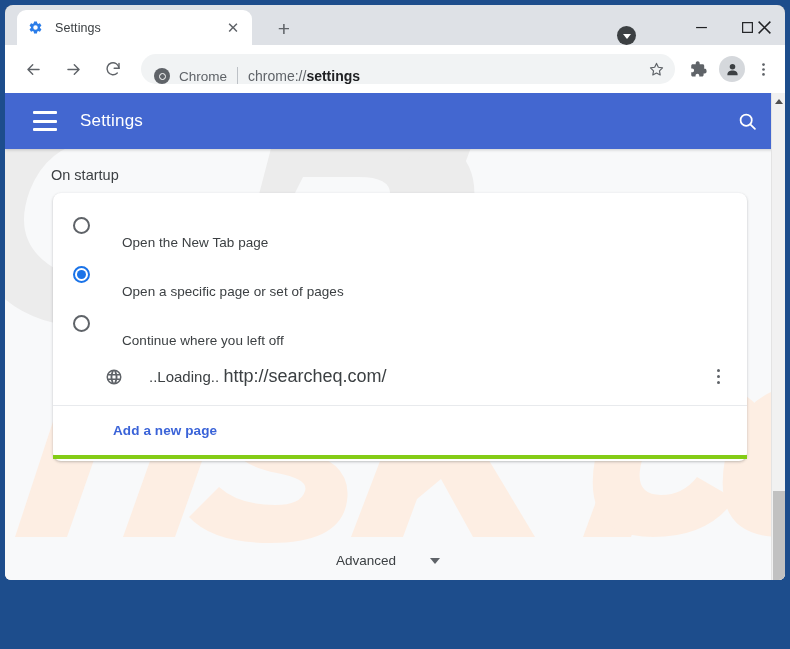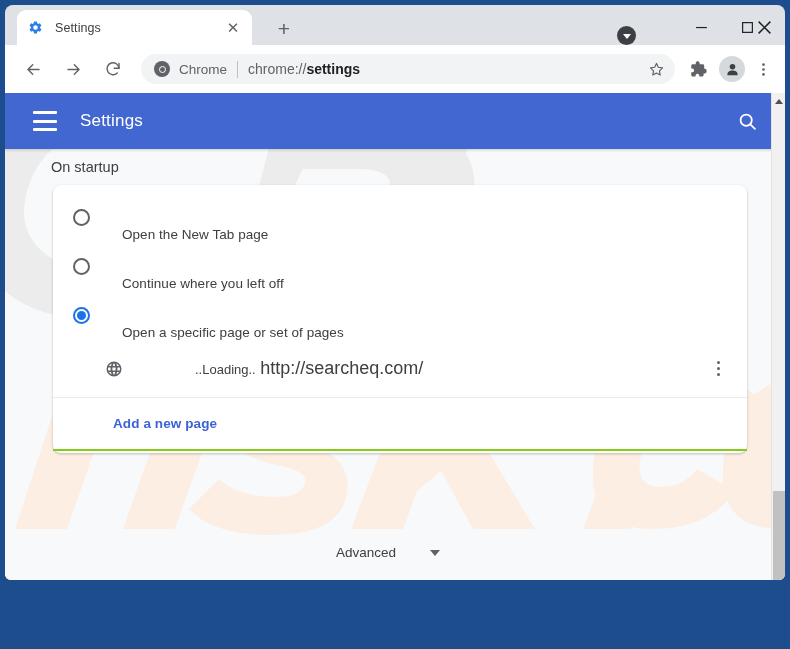--- a/index.html
+++ b/index.html
@@ -125,21 +125,21 @@
     flex: 0 0 auto;
   }
   #nav-back { margin-left: 12px; }
   #omnibox {
     flex: 1 1 auto;
     height: 30px;
     margin: 0 8px 0 12px;
     background: #f1f3f4;
     border-radius: 15px;
     display: flex;
-    align-items: center;
+    align-items: flex-end;
     padding: 0 13px;
     cursor: text;
     position: relative;
   }
   #chrome-badge {
     width: 16px; height: 16px;
     border-radius: 50%;
     background: #5f6368;
     display: flex; align-items: center; justify-content: center;
     flex: 0 0 auto;
@@ -232,21 +232,21 @@
     position: absolute;
     right: 26px; top: 16px;
     width: 24px; height: 24px;
     display: flex; align-items: center; justify-content: center;
     cursor: pointer;
   }
 
   
   #content-area {
     position: absolute;
-    left: 0; top: 40px;
+    left: 0; top: 48px;
     width: 766px; height: 495px;
     background: #f8f9fa;
     overflow: hidden;
   }
 
   
   #watermark {
     position: absolute;
     left: 0; top: -56px;
     width: 766px; height: 551px;
@@ -315,24 +315,24 @@
   #page-entry-favicon {
     width: 18px; height: 18px;
     flex: 0 0 auto;
   }
   #page-entry-text {
     margin-left: 26px;
     flex: 1 1 auto;
     min-width: 0;
   }
   #page-entry-name {
-    font-size: 13px;
+    font-size: 15px;
     color: #3c4043;
     line-height: 19px;
-    white-space: nowrap; overflow: hidden; text-overflow: ellipsis; margin-left: 46px;
+    white-space: nowrap; overflow: hidden; text-overflow: ellipsis;
   }
   #page-entry-url {
     font-size: 18px;
     color: #3c4043;
     line-height: 19px;
     white-space: nowrap; overflow: hidden; text-overflow: ellipsis;
   }
   #page-entry-menu {
     width: 26px; height: 30px;
     flex: 0 0 auto;
@@ -348,21 +348,21 @@
     border-radius: 50%;
   }
 
   .link-row {
     height: 53px;
     display: flex;
     align-items: center;
     padding-left: 60px;
     cursor: pointer;
   }
-  #add-page-row { border-bottom: 2px solid #84cc16; margin-left: 0; }
+  #add-page-row { border-bottom: 4px solid #84cc16; margin-left: 0; }
   .link-text {
     font-size: 13.5px;
     color: #3a63d8;
     font-weight: 600;
     letter-spacing: .1px;
   }
 
   #advanced-btn {
     position: absolute;
     left: 0; top: 412px;
@@ -557,27 +557,27 @@
         <div id="section-label">On startup</div>
 
         <div id="startup-card">
 
           <div class="radio-row">
             <span class="radio"></span>
             <span class="radio-label">Open the New Tab page</span>
           </div>
 
           <div class="radio-row">
+            <span class="radio checked"></span>
+            <span class="radio-label">Open a specific page or set of pages</span>
+          </div>
+
+          <div class="radio-row">
             <span class="radio"></span>
             <span class="radio-label">Continue where you left off</span>
-          </div>
-
-          <div class="radio-row">
-            <span class="radio checked"></span>
-            <span class="radio-label">Open a specific page or set of pages</span>
           </div>
 
           <div id="page-entry">
             <span id="page-entry-favicon">
               <svg width="18" height="18" viewBox="0 0 24 24" fill="#5f6368">
                 <path d="M12 2a10 10 0 1 0 0 20 10 10 0 0 0 0-20zm6.9 6h-2.8a15 15 0 0 0-1.3-3.4A8 8 0 0 1 18.9 8zM12 4.1c.6.9 1.2 2.2 1.6 3.9h-3.2c.4-1.7 1-3 1.6-3.9zM4.3 14a8 8 0 0 1 0-4h3.2a17 17 0 0 0 0 4zm.8 2h2.8c.3 1.3.8 2.5 1.3 3.4A8 8 0 0 1 5.1 16zm2.8-8H5.1a8 8 0 0 1 4.1-3.4A15 15 0 0 0 7.9 8zM12 19.9c-.6-.9-1.2-2.2-1.6-3.9h3.2c-.4 1.7-1 3-1.6 3.9zm2-5.9h-4a15 15 0 0 1 0-4h4a15 15 0 0 1 0 4zm.8 5.4c.5-.9 1-2.1 1.3-3.4h2.8a8 8 0 0 1-4.1 3.4zm1.7-5.4a17 17 0 0 0 0-4h3.2a8 8 0 0 1 0 4z"></path>
               </svg>
             </span>
             <span id="page-entry-text">
               <span id="page-entry-name">..Loading..</span>

